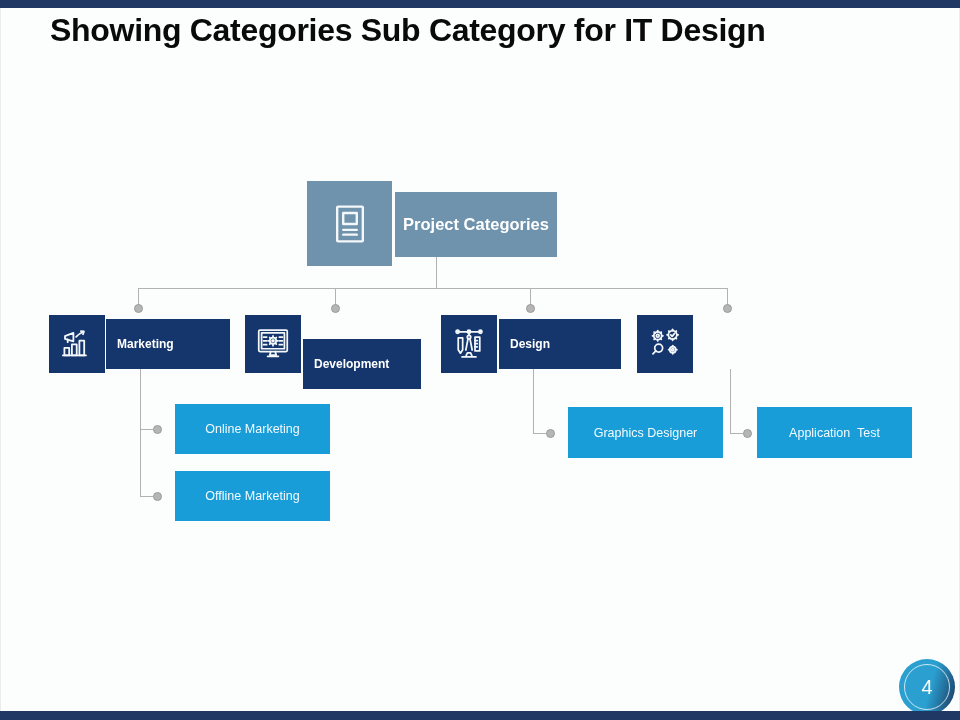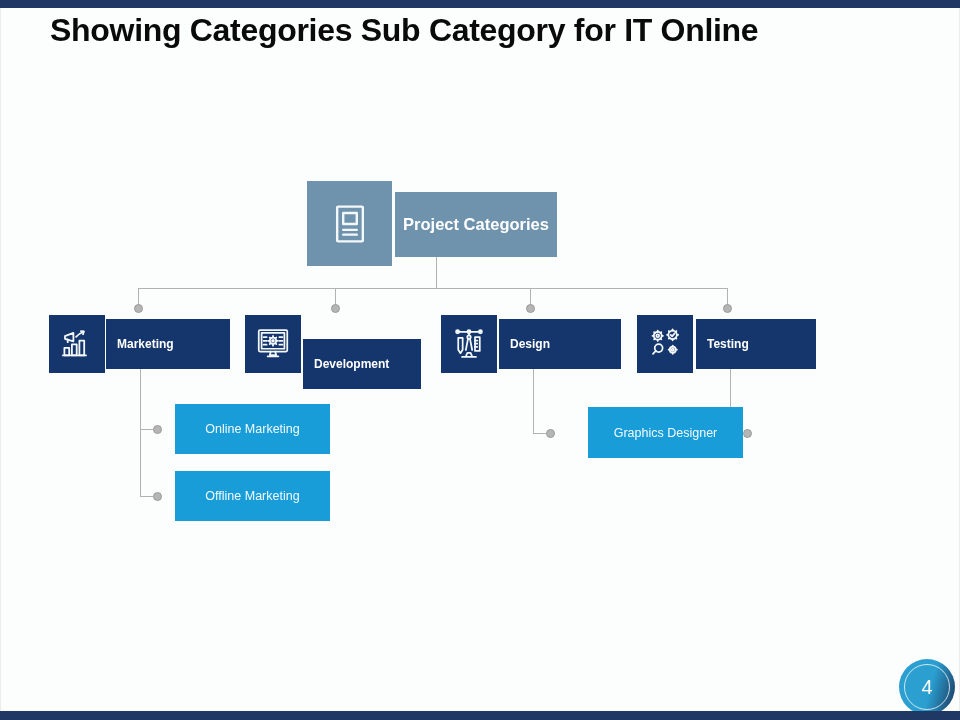--- a/index.html
+++ b/index.html
@@ -54,21 +54,21 @@
     position:absolute;left:5px;top:5px;right:5px;bottom:5px;
     border:1px solid rgba(255,255,255,0.75);border-radius:50%;
   }
   .badge .num{position:relative;color:#ffffff;font-size:20px;font-weight:500;}
 </style>
 </head>
 <body>
 
 <div class="slide">
   <div class="bar top"></div>
-  <h1 class="title">Showing Categories Sub Category for IT Online</h1>
+  <h1 class="title">Showing Categories Sub Category for IT Design</h1>
 
   <div class="diagram">
 
     <div class="vline" style="left:436px;top:257px;height:31px;"></div>
     <div class="hline" style="left:138px;top:288px;width:590px;"></div>
     <div class="vline" style="left:138px;top:288px;height:17px;"></div>
     <div class="vline" style="left:335px;top:288px;height:17px;"></div>
     <div class="vline" style="left:530px;top:288px;height:17px;"></div>
     <div class="vline" style="left:727px;top:288px;height:17px;"></div>
     <div class="dot" style="left:134px;top:304px;"></div>
@@ -194,32 +194,32 @@
         <circle cx="16.9" cy="15.6" r="1.9"></circle>
           <circle cx="16.9" cy="15.6" r="0.7"></circle>
         <line x1="16.9" y1="13" x2="16.9" y2="13.7"></line>
           <line x1="16.9" y1="17.5" x2="16.9" y2="18.2"></line>
         <line x1="14.3" y1="15.6" x2="15" y2="15.6"></line>
           <line x1="18.8" y1="15.6" x2="19.5" y2="15.6"></line>
         <circle cx="8" cy="14.6" r="2.5"></circle>
         <line x1="6.2" y1="16.4" x2="4.4" y2="18.2"></line>
       </svg>
     </div>
-    <div class="node cat-node" style="left:696px;top:319px;width:120px;height:50px;">
-      <span>Testing</span>
-    </div>
 
     <div class="sub" style="left:175px;top:404px;width:155px;height:50px;">
       <span>Online Marketing</span>
     </div>
     <div class="sub" style="left:175px;top:471px;width:155px;height:50px;text-align:right;">
       <span>Offline Marketing</span>
     </div>
-    <div class="sub" style="left:588px;top:407px;width:155px;height:51px;">
+    <div class="sub" style="left:568px;top:407px;width:155px;height:51px;">
       <span>Graphics Designer</span>
+    </div>
+    <div class="sub" style="left:757px;top:407px;width:155px;height:51px;">
+      <span>Application  Test</span>
     </div>
   </div>
 
   <div class="badge">
     <span class="ring"></span>
     <span class="num">4</span>
   </div>
 
   <div class="bar bottom"></div>
 </div>

